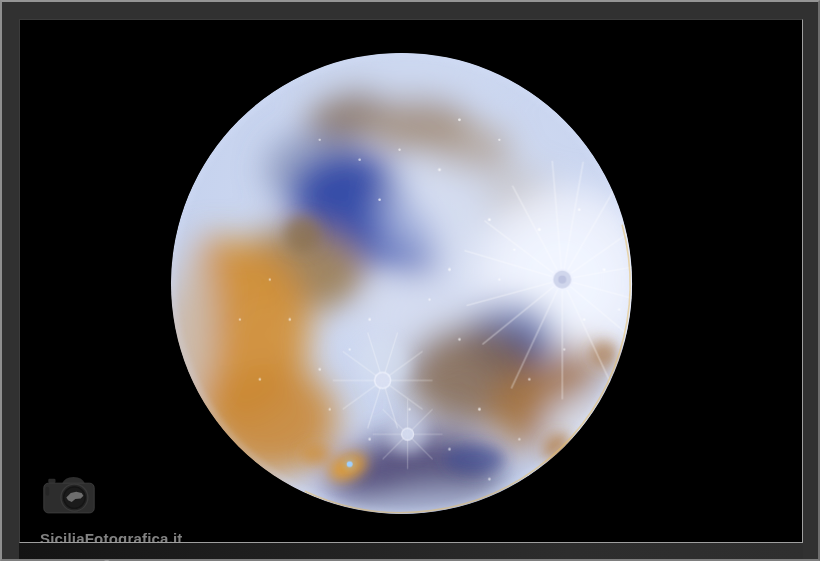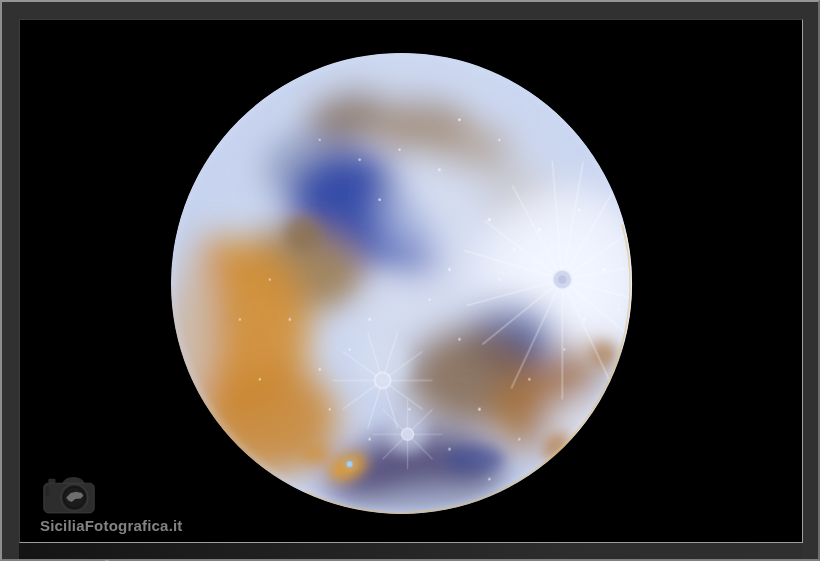--- a/index.html
+++ b/index.html
@@ -19,21 +19,21 @@
     border:1px solid;
     border-color:#3c3c3c #9f9f9f #9f9f9f #3c3c3c;
     overflow:hidden;
   }
   .photo svg.moon{position:absolute;left:0;top:0;width:100%;height:100%;display:block;}
   .watermark{
     position:absolute;left:20px;top:452px;width:200px;
   }
   .watermark .cam{display:block;width:54px;height:44px;margin-left:2px;}
   .watermark .wm-label{
-    margin-top:1px;
+    margin-top:14px;
     color:#828282;font-size:15px;font-weight:bold;letter-spacing:.2px;
     text-shadow:0 1px 1px #000;
   }
   .footer{
     position:absolute;left:17px;top:541px;width:784px;height:16px;
     background:linear-gradient(90deg,#141414,#2d2d2d 70%,#2f2f2f);
     color:#b5b5b5;font-size:13px;letter-spacing:.3px;
     line-height:15px;white-space:pre;
     padding-left:5px;box-sizing:border-box;
   }

